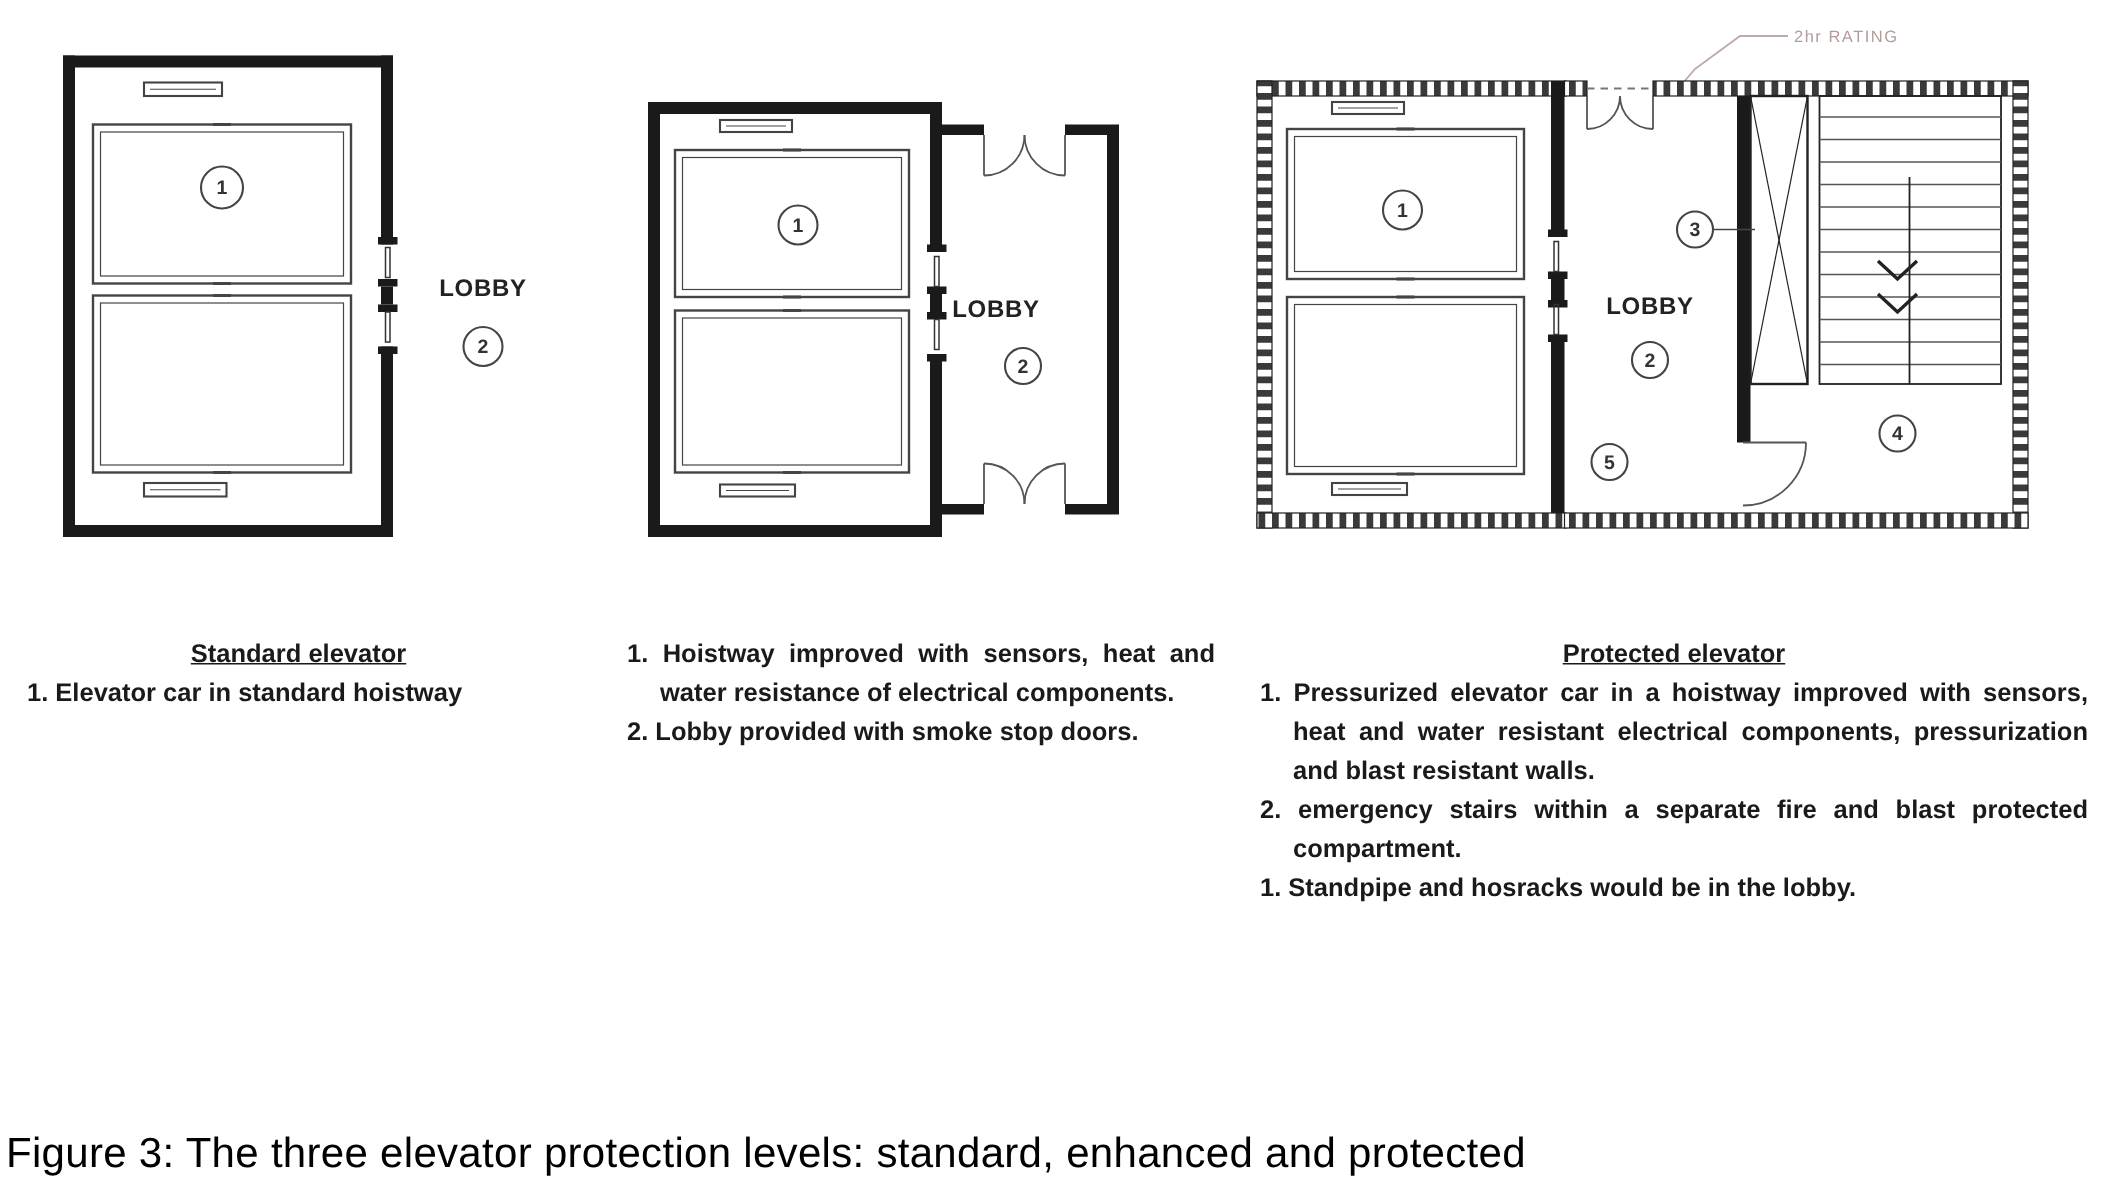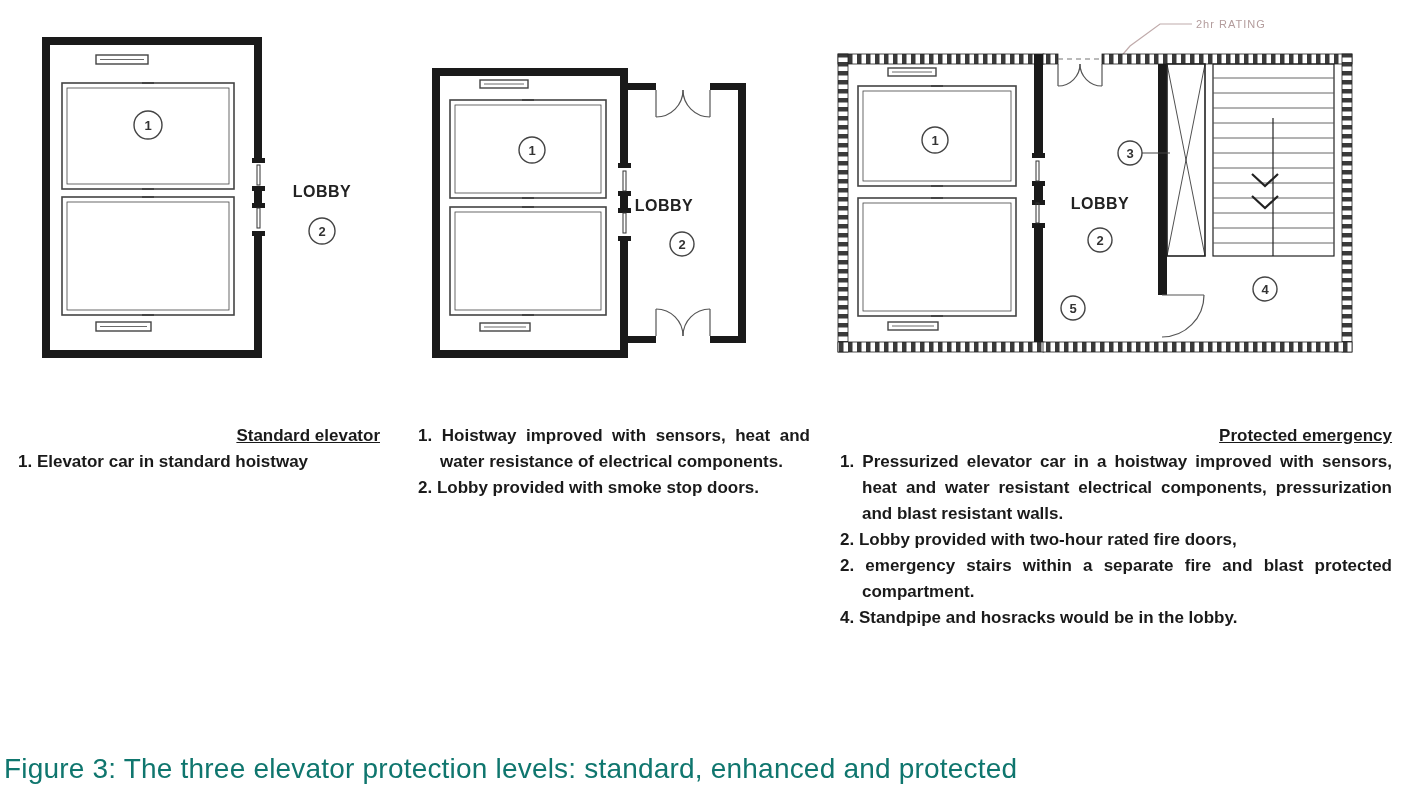--- a/index.html
+++ b/index.html
@@ -9,23 +9,23 @@
   .figure{position:absolute;inset:0;background:#fff}
   svg.plan{position:absolute}
   svg text{font-family:"Liberation Sans",sans-serif}
   .mnum{font-size:13px;font-weight:700;fill:#333;text-anchor:middle}
   .lobby{font-size:16px;font-weight:700;fill:#222;text-anchor:middle;letter-spacing:.5px}
   .rating{font-size:11px;font-weight:400;fill:#b39c9c;letter-spacing:1px}
   .legend-col{position:absolute;top:423px;font-weight:700;font-size:17px;line-height:26px;text-align:justify}
   .legend-col.c1{left:18px;width:362px}
   .legend-col.c2{left:418px;width:392px}
   .legend-col.c3{left:840px;width:552px}
-  .legend-title{text-decoration:underline;text-align:right}
+  .legend-title{text-decoration:underline;text-align:center}
   .legend-item{padding-left:22px;text-indent:-22px}
-  .caption{position:absolute;left:4px;top:753px;font-size:28px;font-weight:400;color:#0f766e;letter-spacing:.2px}
+  .caption{position:absolute;left:4px;top:753px;font-size:28px;font-weight:400;color:#000000;letter-spacing:.2px}
 </style>
 </head>
 <body>
 
 <div class="figure">
 
   <svg class="plan" style="left:20px;top:25px" width="350" height="345" viewBox="0 0 350 345">
     <g fill="#1a1a1a">
       <rect x="22" y="12" width="220" height="8"></rect>
       <rect x="22" y="325" width="220" height="8"></rect>
@@ -265,21 +265,20 @@
     <div class="legend-title">Standard elevator</div>
     <div class="legend-item">1. Elevator car in standard hoistway</div>
   </div>
 
   <div class="legend-col c2">
     <div class="legend-item">1. Hoistway improved with sensors, heat and water resistance of electrical components.</div>
     <div class="legend-item">2. Lobby provided with smoke stop doors.</div>
   </div>
 
   <div class="legend-col c3">
-    <div class="legend-title">Protected emergency</div>
+    <div class="legend-title">Protected elevator</div>
     <div class="legend-item">1. Pressurized elevator car in a hoistway improved with sensors, heat and water resistant electrical components, pressurization and blast resistant walls.</div>
-    <div class="legend-item">2. Lobby provided with two-hour rated fire doors,</div>
     <div class="legend-item">2. emergency stairs within a separate fire and blast protected compartment.</div>
-    <div class="legend-item">4. Standpipe and hosracks would be in the lobby.</div>
+    <div class="legend-item">1. Standpipe and hosracks would be in the lobby.</div>
   </div>
 
   <div class="caption">Figure 3: The three elevator protection levels: standard, enhanced and protected</div>
 </div>
 
 </body></html>

